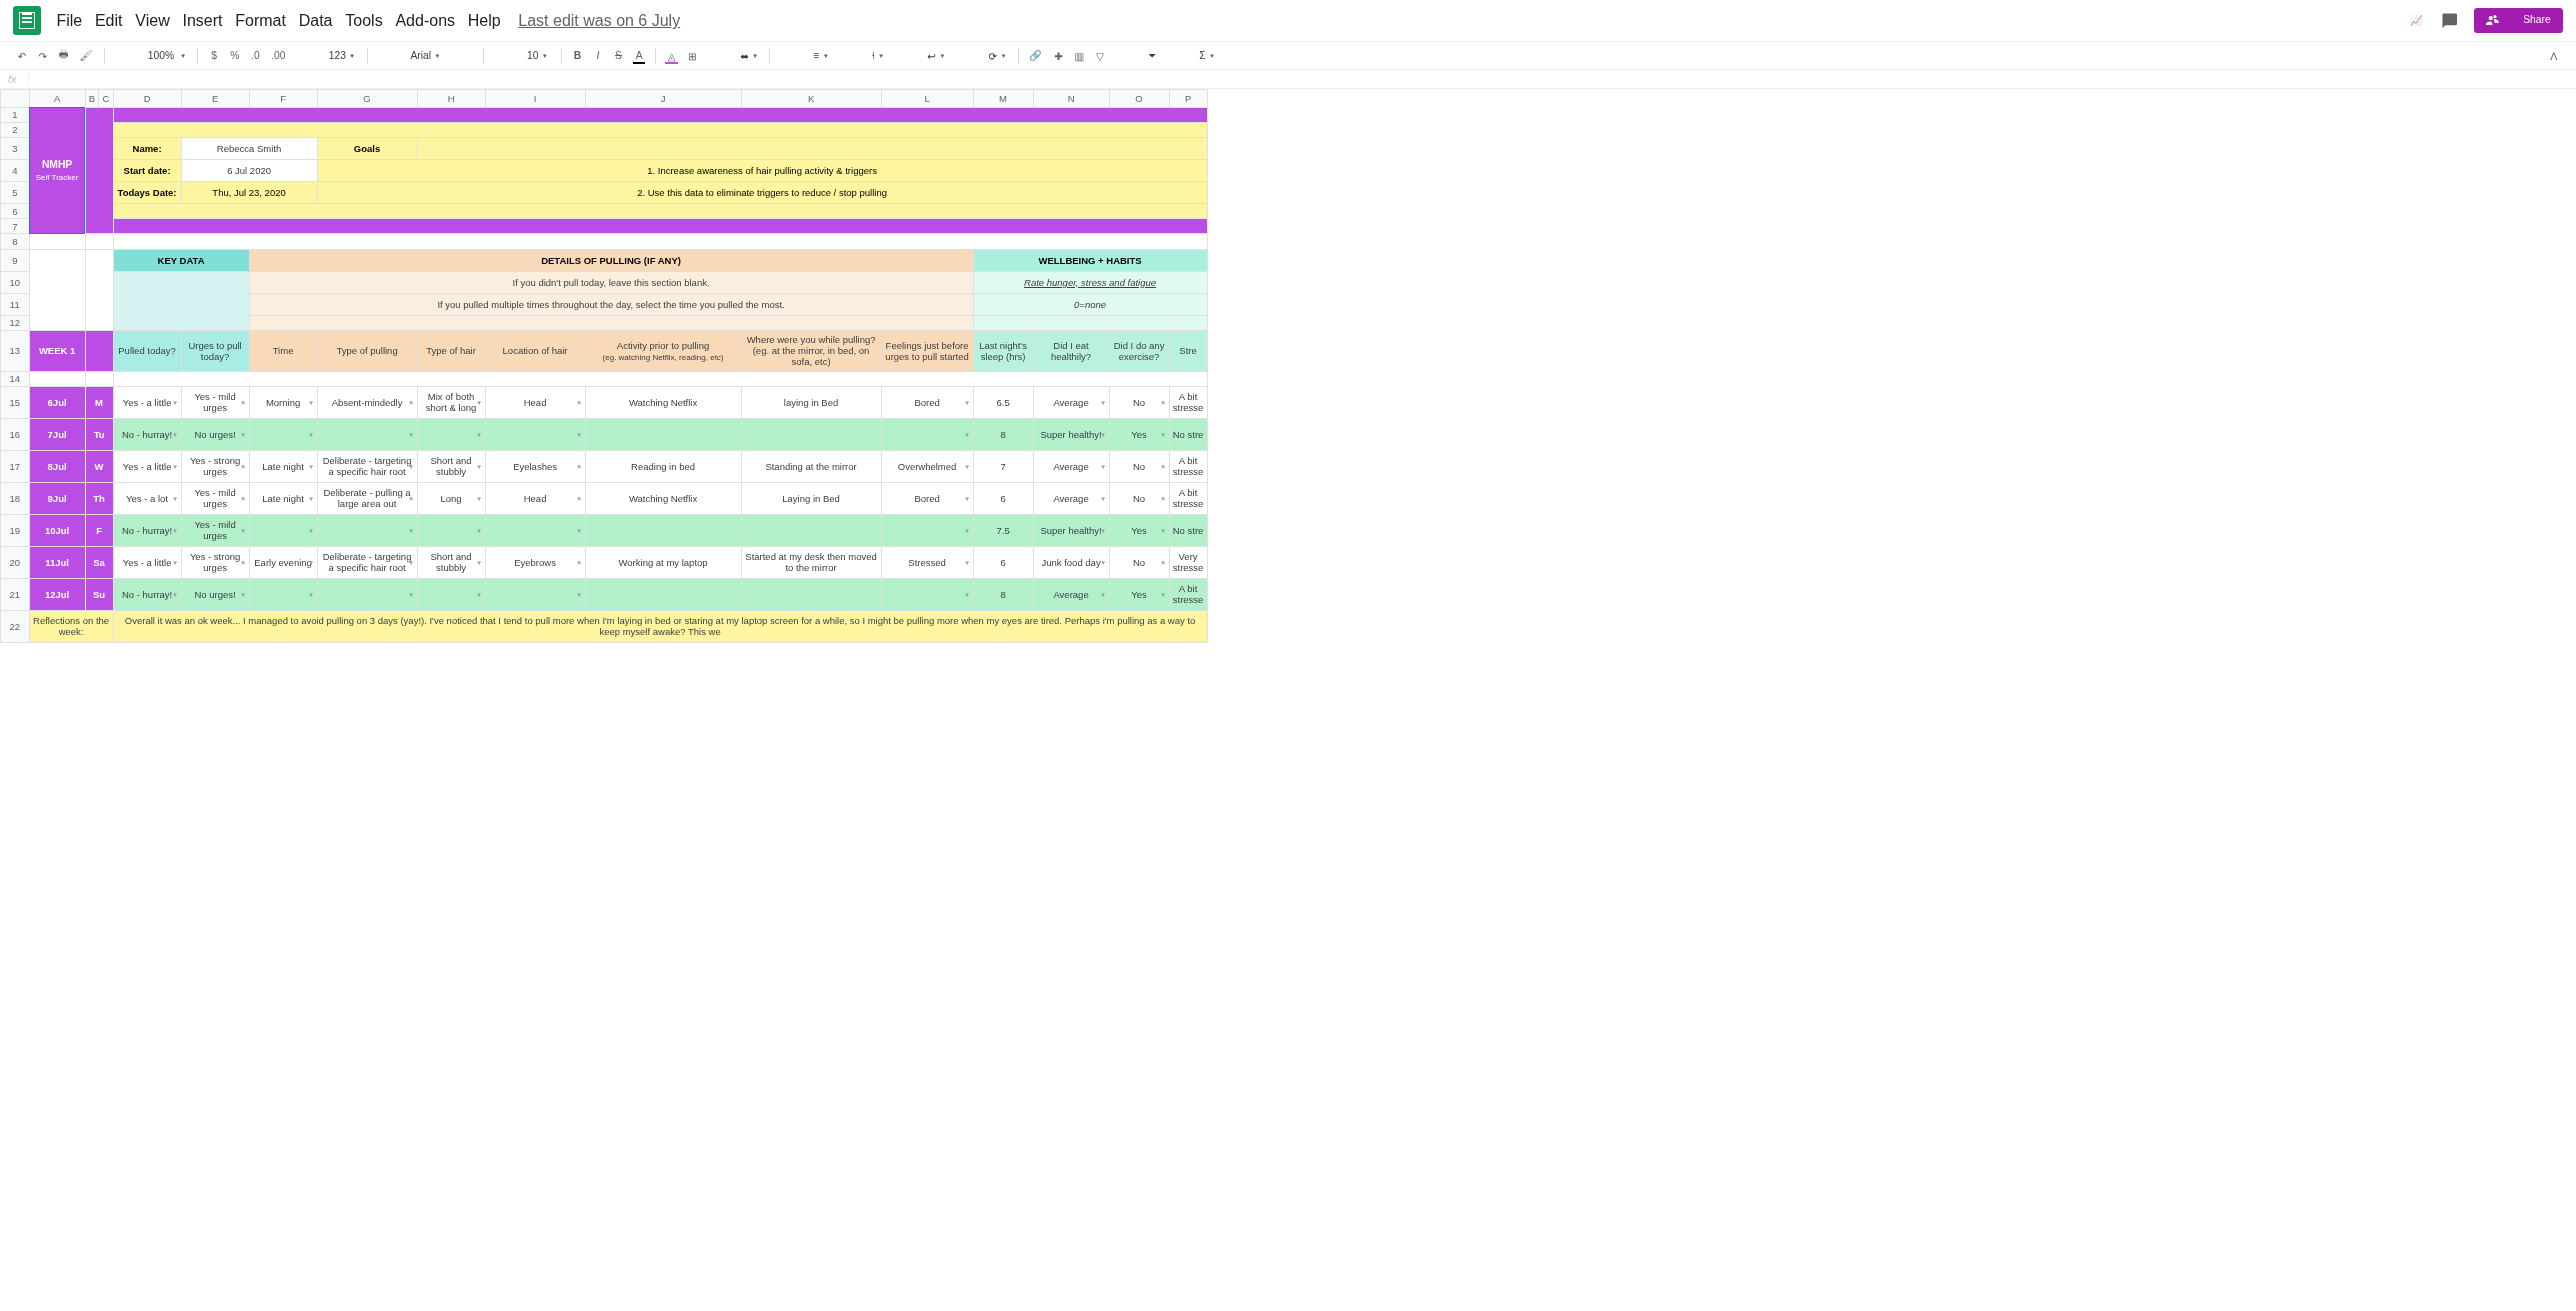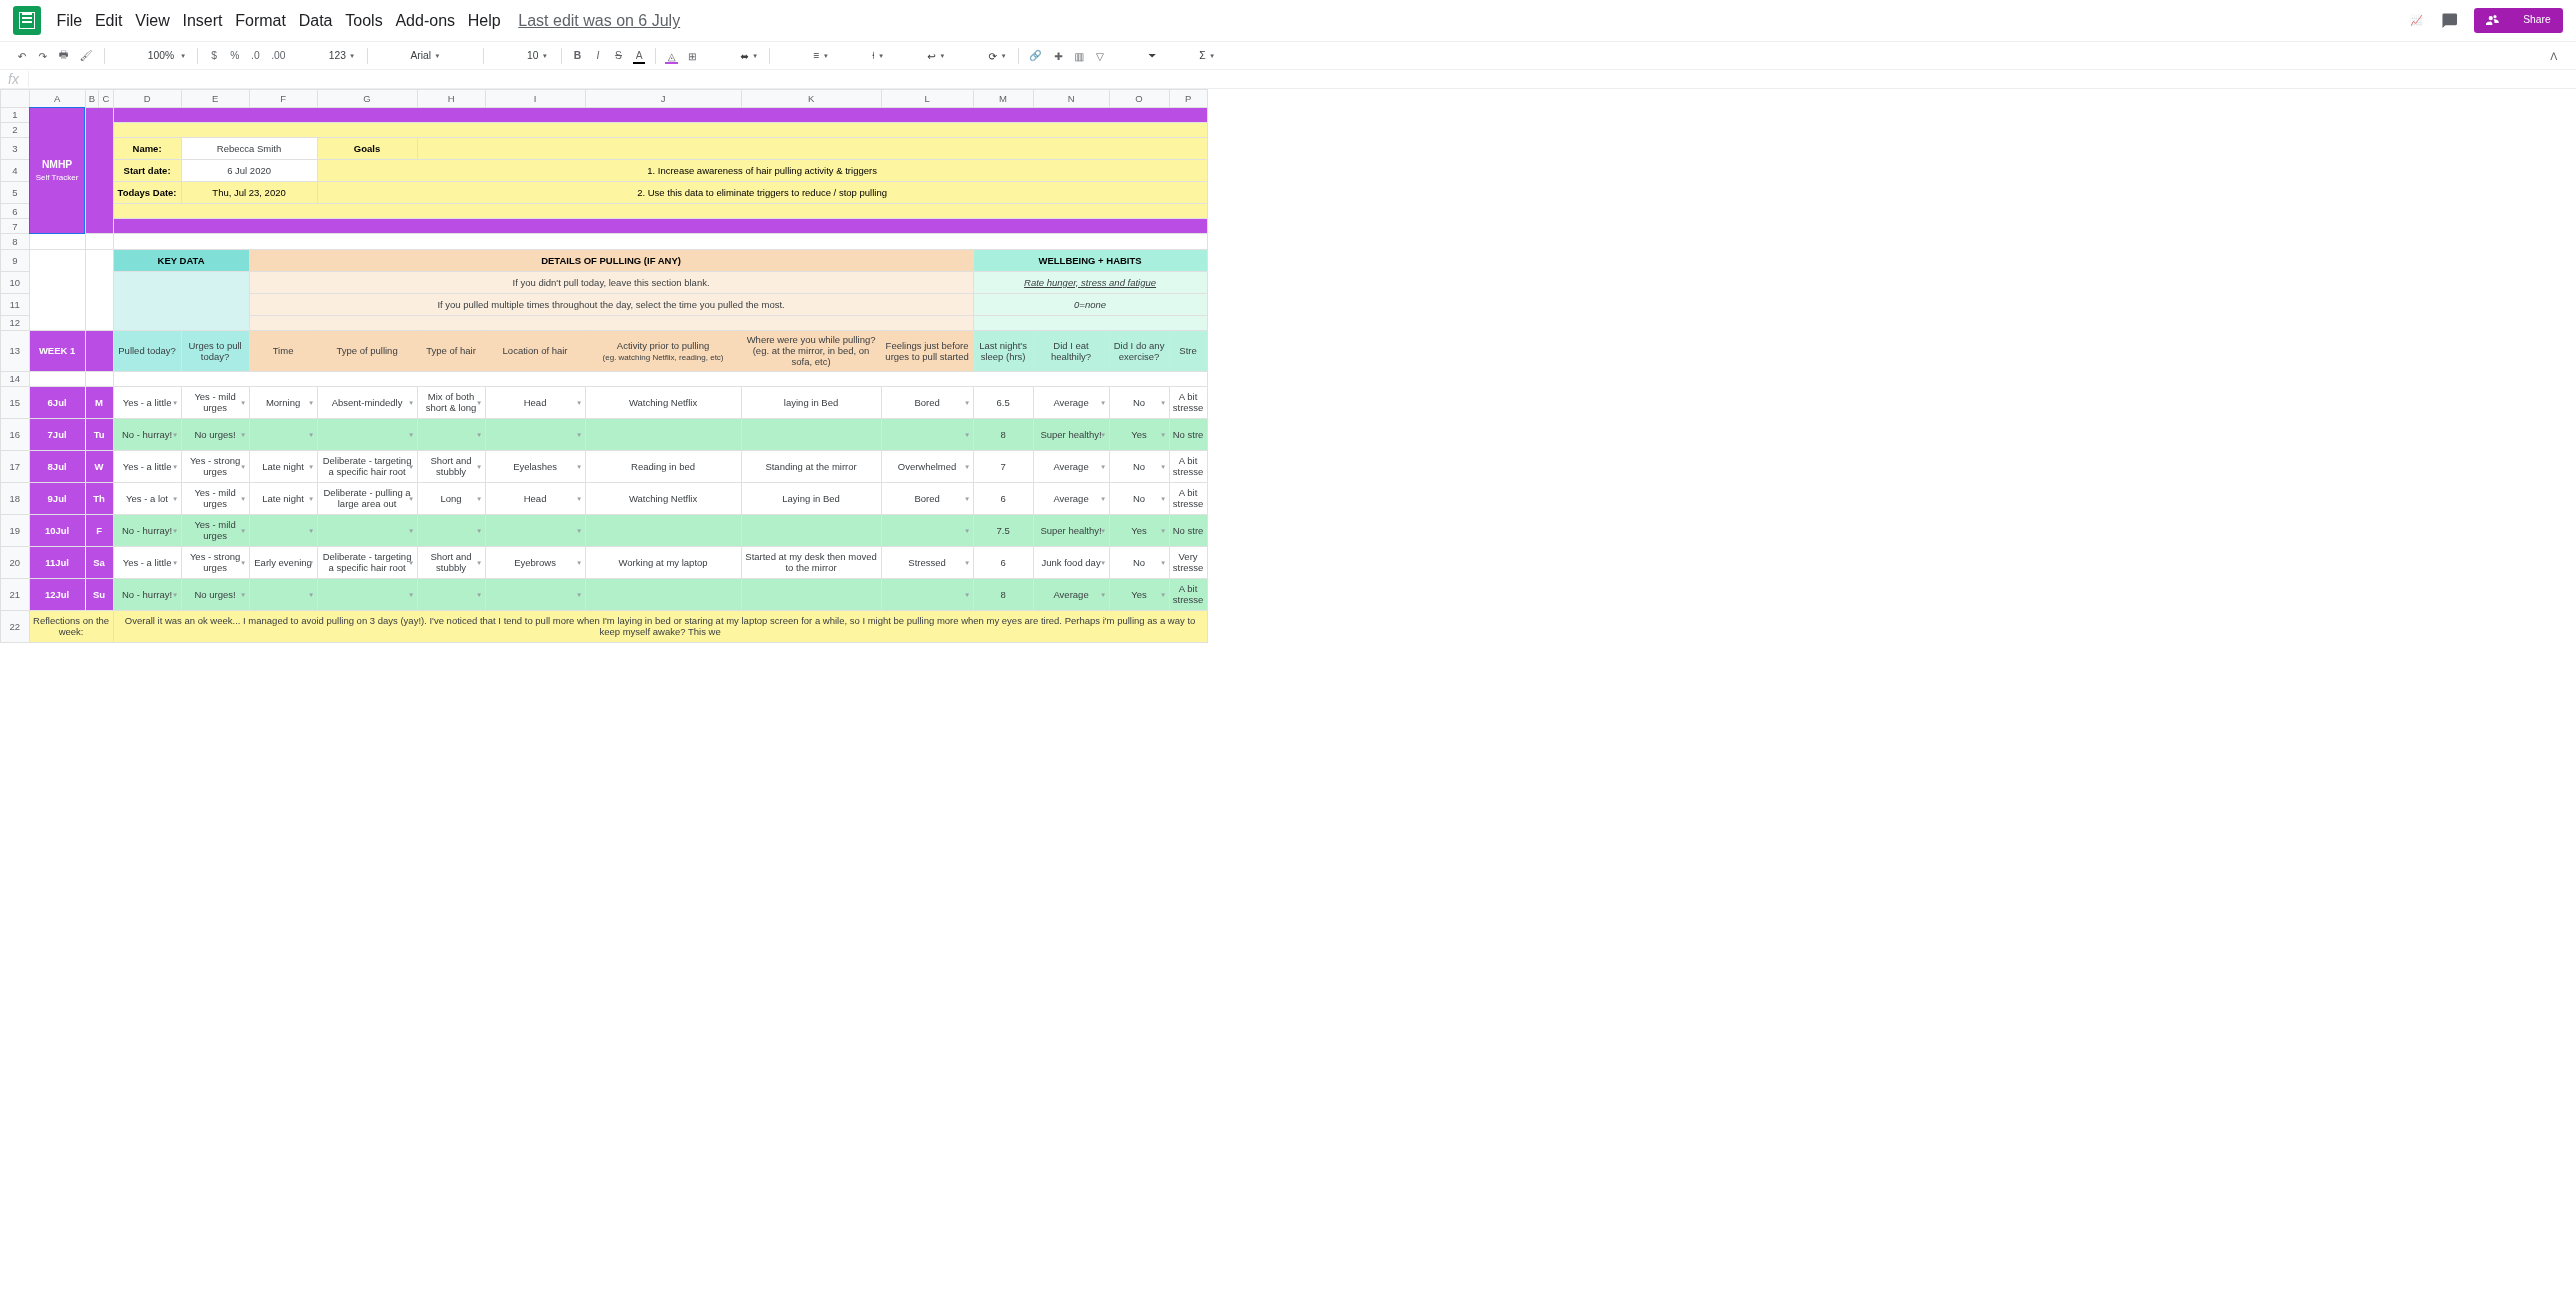--- a/index.html
+++ b/index.html
@@ -32,21 +32,21 @@
 .tb-dd .caret { font-size: 6.3px; color: #5f6368; }
 .tb-wide { min-width: 48px; justify-content: space-between; }
 .text-color-btn { position:relative; }
 .text-color-btn::after { content:""; position:absolute; bottom:1.6px; left:3.2px; right:3.2px; height:2.4px; background:#000; }
 .fill-color-btn { position:relative; }
 .fill-color-btn::after { content:""; position:absolute; bottom:1.6px; left:3.2px; right:3.2px; height:2.4px; background:#ba4de3; }
 .toolbar-right { margin-left:auto; }
 
 
 .formula-bar { display: flex; align-items: center; border-bottom: 0.8px solid #eee; height: 19px; }
-.fx { font-style: italic; color: #bdc1c6; padding: 0 8px; font-size: 14px; width: 28.6px; border-right: 0.8px solid #eee; }
+.fx { font-style: italic; color: #bdc1c6; padding: 0 8px; font-size: 11px; width: 28.6px; border-right: 0.8px solid #eee; }
 .formula-input { flex: 1; padding: 0 6.3px; }
 
 
 .sheet-wrap { position: relative; overflow: auto; height: calc(100vh - 103px); }
 .sheet { border-collapse: collapse; table-layout: fixed; }
 .sheet th, .sheet td { border: 0.8px solid #e0e0e0; font-size: 9.5px; font-family: Arial, sans-serif; vertical-align: middle; text-align: center; padding: 1.6px 3.2px; position: relative; }
 .sheet thead th { background: #f8f9fa; color: #5f6368; font-weight: normal; height: 17.5px; position: sticky; top: 0; z-index: 5; }
 .sheet .rowhdr { background: #f8f9fa; color: #5f6368; font-weight: normal; width: 28.6px; position: sticky; left: 0; z-index: 4; }
 .corner { width: 28.6px; background: #f8f9fa; position: sticky; left: 0; top:0; z-index:6; }
 

